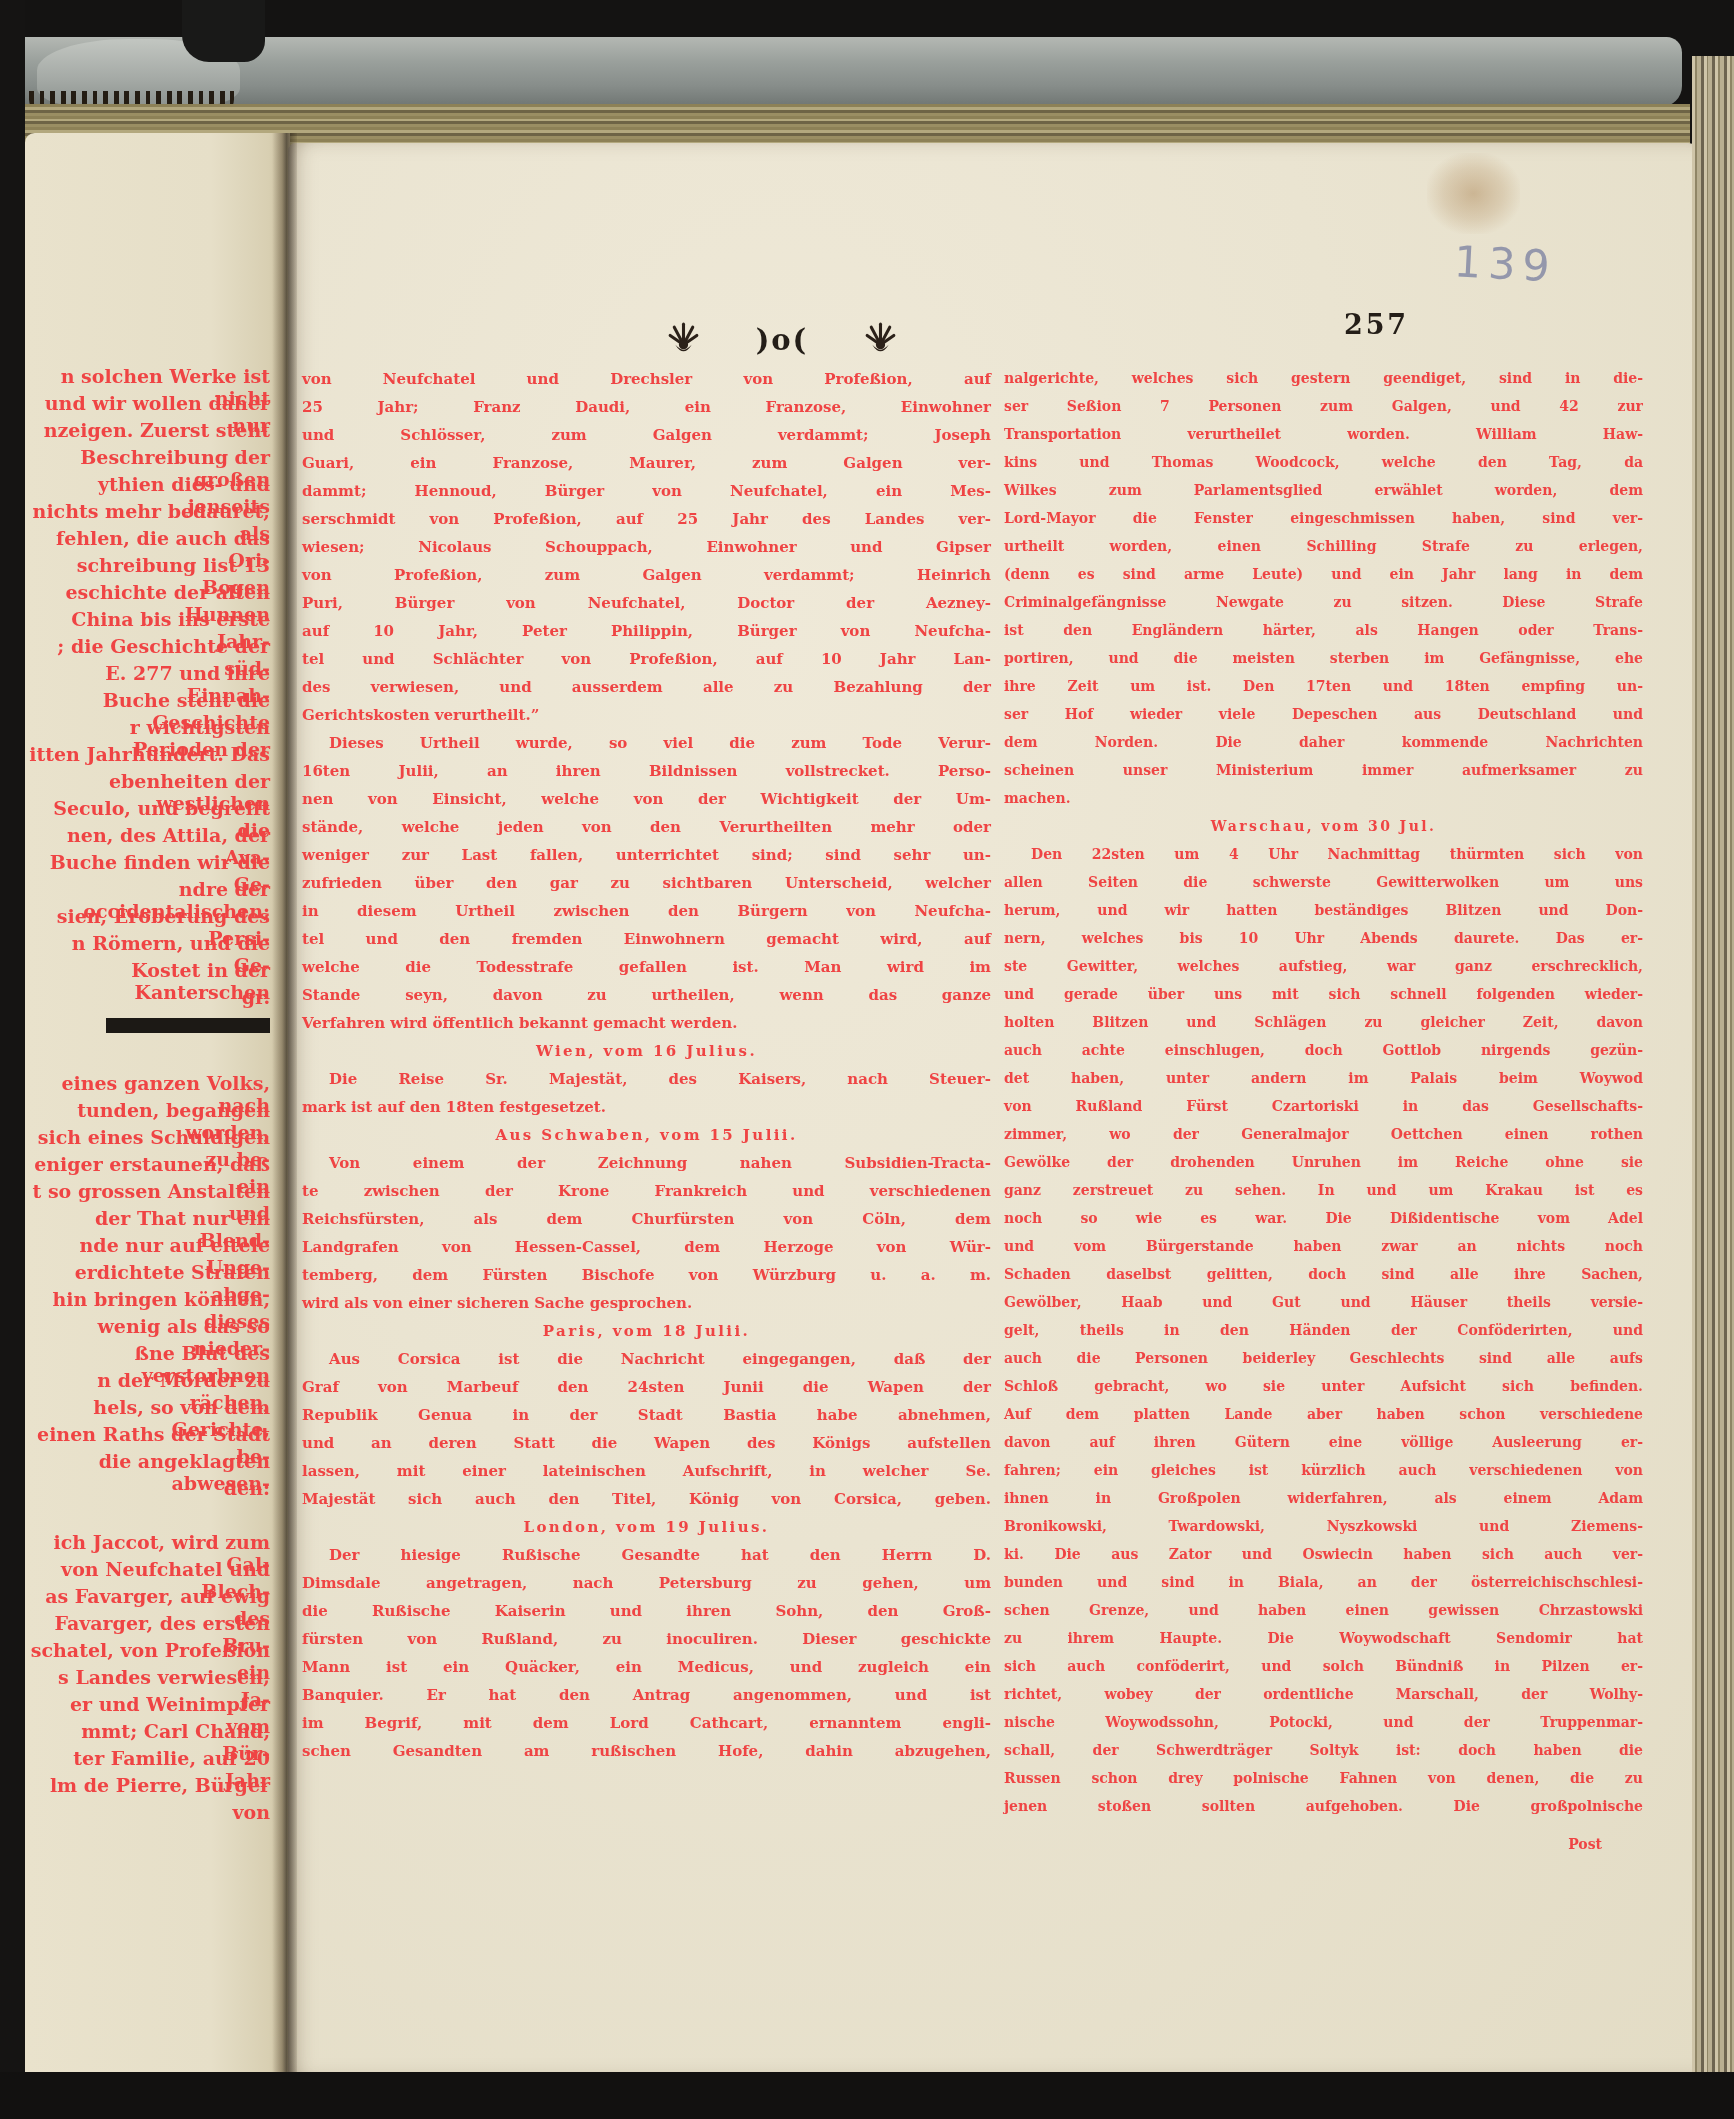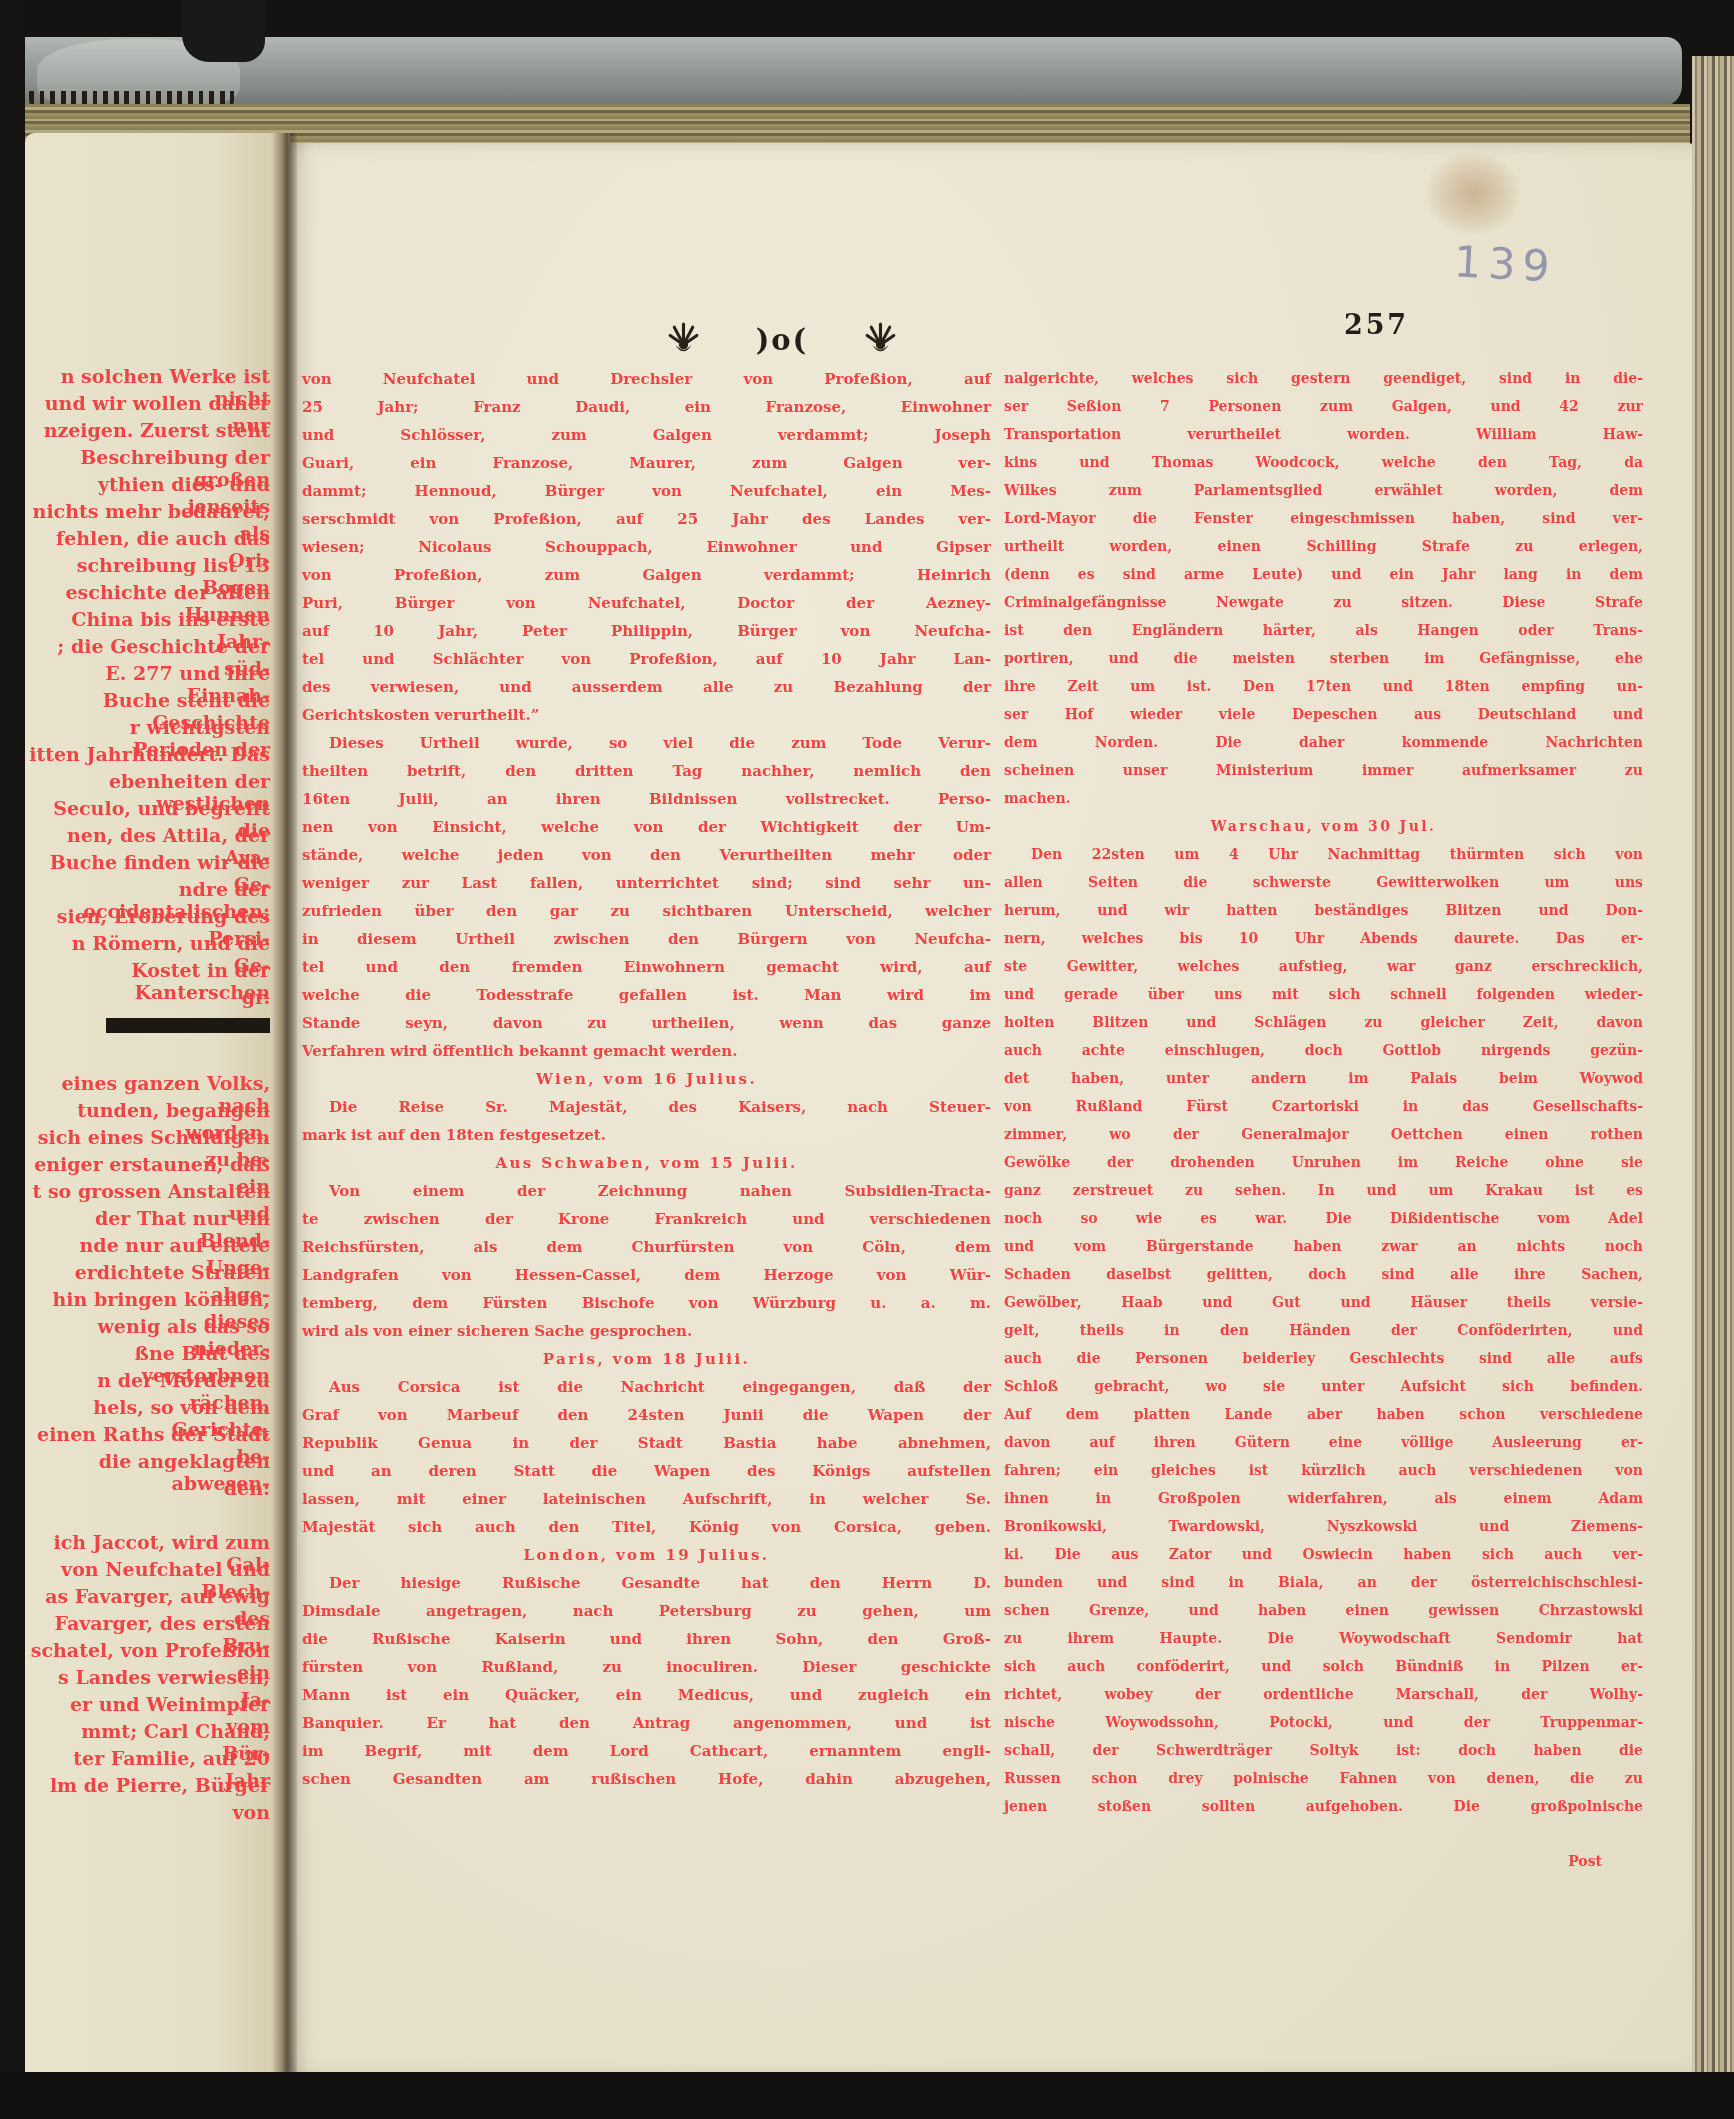--- a/index.html
+++ b/index.html
@@ -51,21 +51,21 @@
   .col{position:absolute;color:#ef4444;font-weight:700;}
   .col .ln{height:28px;overflow:visible;text-align:justify;text-align-last:justify;}
   .col-mid{left:302px;top:370px;width:689px;font-size:15px;}
   .col-right{left:1004px;top:370px;width:639px;font-size:14px;}
   .col-frag{left:29px;top:365px;width:241px;font-size:19px;padding-right:3.9px;}
   .col-frag .ln{height:27px;text-align:right;text-align-last:right;}
   .ln.c{text-align-last:center;letter-spacing:2.4px;}
   .ln.i{padding-left:27px;}
   .ln.e{text-align-last:left;}
   .ln.g{height:27px;}
-  .ln.cw{text-align-last:right;padding-right:41px;margin-top:27px;}
+  .ln.cw{text-align-last:right;padding-right:41px;margin-top:10px;}
   .ln.bar{text-align-last:right;}
   .ln.bar::after{content:"";display:block;margin-left:auto;width:164px;height:15.4px;
     background:#1c1915;margin-top:4.8px;}
 </style>
 </head>
 <body>
 
 <div class="scene">
 
   <div class="cloth-band"></div>
@@ -180,21 +180,20 @@
       <div class="ln">dammt; Hennoud, Bürger von Neufchatel, ein Mes-</div>
       <div class="ln">serschmidt von Profeßion, auf 25 Jahr des Landes ver-</div>
       <div class="ln">wiesen; Nicolaus Schouppach, Einwohner und Gipser</div>
       <div class="ln">von Profeßion, zum Galgen verdammt; Heinrich</div>
       <div class="ln">Puri, Bürger von Neufchatel, Doctor der Aezney-</div>
       <div class="ln">auf 10 Jahr, Peter Philippin, Bürger von Neufcha-</div>
       <div class="ln">tel und Schlächter von Profeßion, auf 10 Jahr Lan-</div>
       <div class="ln">des verwiesen, und ausserdem alle zu Bezahlung der</div>
       <div class="ln e">Gerichtskosten verurtheilt.”</div>
       <div class="ln i">Dieses Urtheil wurde, so viel die zum Tode Verur-</div>
-      <div class="ln">theilten betrift, den dritten Tag nachher, nemlich den</div>
       <div class="ln">16ten Julii, an ihren Bildnissen vollstrecket.  Perso-</div>
       <div class="ln">nen von Einsicht, welche von der Wichtigkeit der Um-</div>
       <div class="ln">stände, welche jeden von den Verurtheilten mehr oder</div>
       <div class="ln">weniger zur Last fallen, unterrichtet sind; sind sehr un-</div>
       <div class="ln">zufrieden über den gar zu sichtbaren Unterscheid, welcher</div>
       <div class="ln">in diesem Urtheil zwischen den Bürgern von Neufcha-</div>
       <div class="ln">tel und den fremden Einwohnern gemacht wird, auf</div>
       <div class="ln">welche die Todesstrafe gefallen ist.   Man wird im</div>
       <div class="ln">Stande seyn, davon zu urtheilen, wenn das ganze</div>
       <div class="ln e">Verfahren wird öffentlich bekannt gemacht werden.</div>

